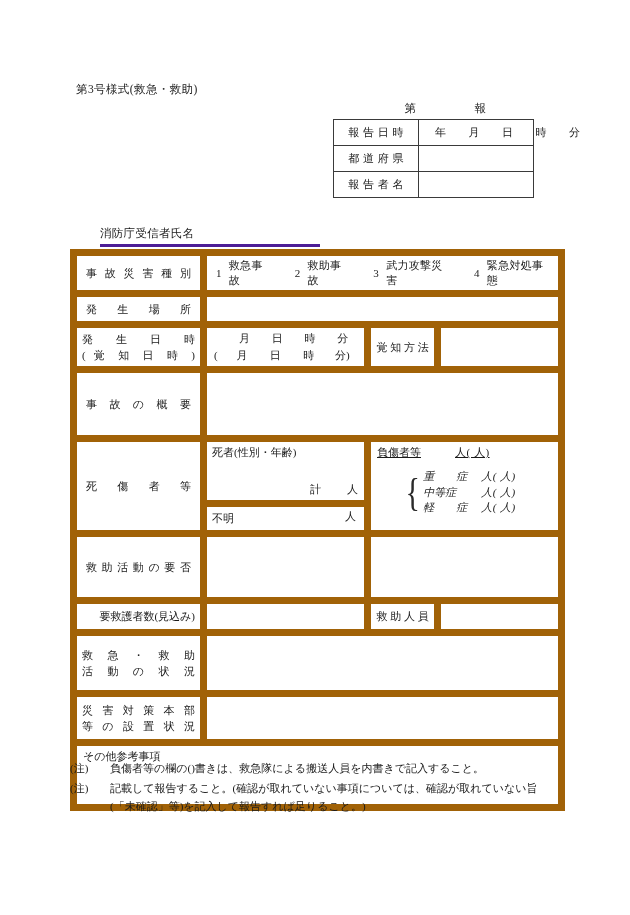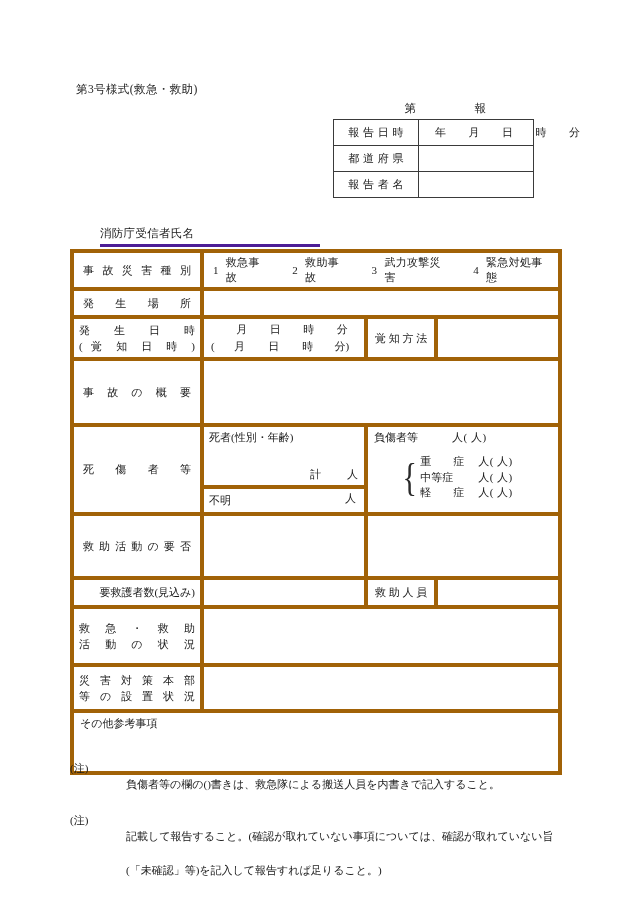--- a/index.html
+++ b/index.html
@@ -91,21 +91,21 @@
   
   .main-table {
     position: absolute;
     left: 70px;
     top: 249px;
     width: 488px;
     border-collapse: collapse;
     table-layout: fixed;
   }
   .main-table td {
-    border: 4px solid #a16207;
+    border: 7px solid #a16207;
     font-size: 11px;
     padding: 2px 5px;
     vertical-align: middle;
   }
   
   .lbl-spread {
     text-align: justify;
     text-align-last: justify;
     text-justify: inter-character;
     padding: 2px 9px !important;
@@ -185,20 +185,21 @@
   }
 
   .injured-cell {
     vertical-align: top !important;
     padding: 3px 6px !important;
     position: relative;
   }
   .injured-top {
     display: flex;
     align-items: baseline;
+    text-decoration: underline;
   }
   .injured-top .name { width: 78px; }
   .injured-top .cnt { letter-spacing: 0.5px; }
   .severity-wrap {
     display: flex;
     align-items: center;
     margin-top: 9px;
     padding-left: 26px;
   }
   .brace {
@@ -208,20 +209,21 @@
     transform: scaleX(0.75);
     margin-right: 1px;
     color: #2a2a2a;
   }
   .severity-list {
     line-height: 1.42;
   }
   .severity-row {
     display: flex;
     align-items: flex-start;
+    font-style: italic;
   }
   .severity-row .sname {
     width: 44px;
     text-align: justify;
     text-align-last: justify;
     text-justify: inter-character;
     white-space: nowrap;
   }
   .severity-row .sname.nospread {
     text-align-last: left;
@@ -253,21 +255,21 @@
     display: flex;
     margin-bottom: 2px;
   }
   .note-mark {
     flex: 0 0 auto;
     width: 40px;
   }
   .note-body {
     flex: 1 1 auto;
   }
-  .note-body p { margin: 16px; }
+  .note-body p { margin: 0; }
   .note-body p.ind { text-indent: 0; }
 </style>
 </head>
 <body>
 
 <div class="page">
 
   <div class="form-title">第3号様式(救急・救助)</div>
 
   <div class="report-no">

